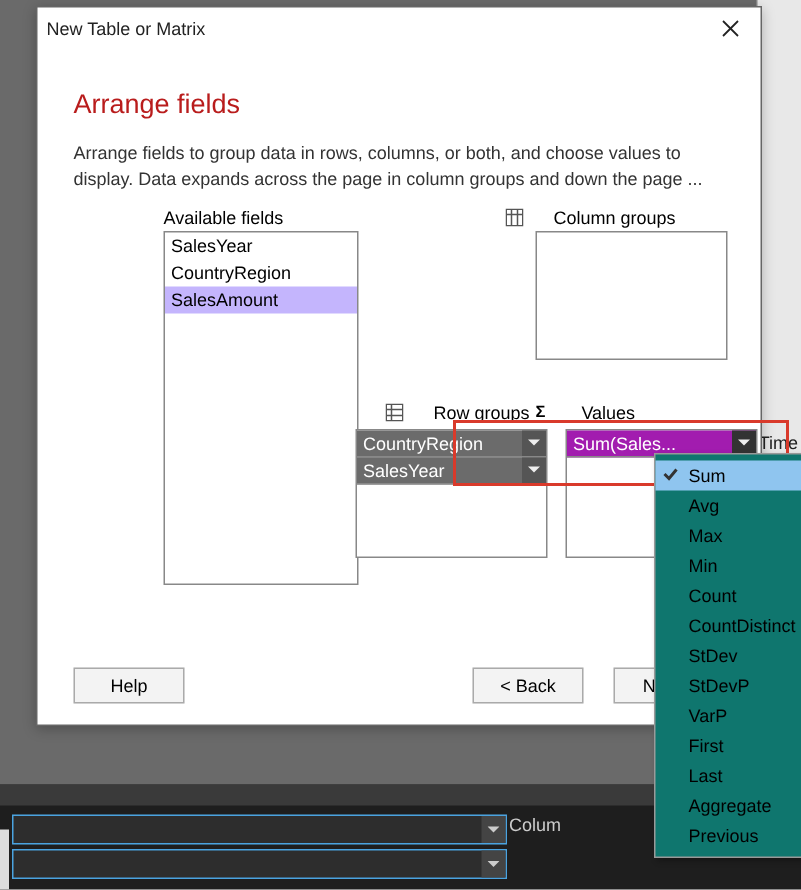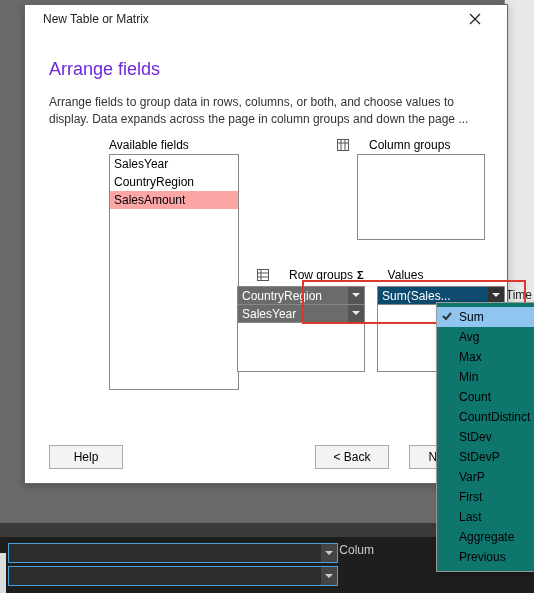--- a/index.html
+++ b/index.html
@@ -11,50 +11,50 @@
   .bg-bottom-top { position:absolute; bottom:56px; left:0; right:0; height:14px; background:#3a3a3a; }
   .bg-bottom .s { position:absolute; left:0; width:6px; height:40px; background:#ddd; top:30px;}
   .bg-bottom .colum { position:absolute; right:160px; top:20px; color:#ccc; font-size:12px; display:flex; align-items:flex-end; gap:4px;}
   .bg-bottom .colum svg { width:12px; height:12px; }
   .bg-rows { position:absolute; left:8px; top:540px; width:330px; }
   .bg-row { height:20px; border:1px solid #4aa3e0; background:#2d2d2d; margin-top:3px; position:relative;}
   .bg-row .dd { position:absolute; right:0; top:0; width:16px; height:100%; background:#444; display:flex; align-items:center; justify-content:center;}
   .bg-row .dd svg { width:8px; height:8px; fill:#ccc;}
   
   .dialog { position:absolute; top:4px; left:24px; width:484px; height:480px; background:#fff; border:1px solid #666; box-shadow:0 2px 8px rgba(0,0,0,0.25); }
-  .titlebar { display:flex; align-items:center; height:28px; padding:0 18px; }
+  .titlebar { display:flex; align-items:center; height:28px; padding:0 6px; }
   .titlebar .title { font-size:12px; color:#222; flex:1; }
   .titlebar .close { width:28px; height:24px; display:flex; align-items:center; justify-content:center; }
   .titlebar .close svg { width:12px; height:12px; stroke:#222; stroke-width:1.2; }
   
   .content { padding:8px 24px 0 24px; }
-  .heading { font-size:18px; color:#6d28d9; font-weight:400; margin:18px 0 14px 0; }
+  .heading { font-size:18px; color:#b91c1c; font-weight:400; margin:18px 0 14px 0; }
   .desc { font-size:12px; color:#333; line-height:1.4; margin-bottom:10px; }
   
   .layout { position:relative; height:290px; }
   .avail-label { position:absolute; left:60px; top:0; font-size:12px; }
   .avail-box { position:absolute; left:60px; top:16px; width:130px; height:236px; border:1px solid #888; background:#fff; }
   .avail-box .item { font-size:12px; padding:2px 4px; }
-  .avail-box .item.sel { background:#fca5a5; }
+  .avail-box .item.sel { background:#c4b5fd; }
   
   .group-label { font-size:12px; display:flex; align-items:center; gap:20px; position:absolute; }
   .group-label svg { width:12px; height:12px; }
   .col-label { left:288px; top:0; }
   .row-label { left:208px; top:130px; }
   .val-label { left:308px; top:130px; }
   
   .field-box { position:absolute; border:1px solid #888; background:#fff; width:128px; height:86px; }
   .col-box { left:308px; top:16px; }
   .row-box { left:188px; top:148px; }
   .val-box { left:328px; top:148px; }
   
   .field-box .fitem { font-size:12px; color:#fff; background:#6b6b6b; padding:2px 4px; position:relative; height:18px; line-height:14px; border-bottom:1px solid #888;}
   .field-box .fitem .dd { position:absolute; right:0; top:0; width:16px; height:100%; background:#555; display:flex; align-items:center; justify-content:center;}
   .field-box .fitem .dd svg { width:8px; height:8px; fill:#eee; }
-  .field-box .fitem.dark { background:#0c4a6e; }
+  .field-box .fitem.dark { background:#a21caf; }
   .field-box .fitem.dark .dd { background:#333; }
   
   .highlight { position:absolute; left:302px; top:280px; width:224px; height:44px; border:2px solid #d93a2b; pointer-events:none; }
   
   .buttons { position:absolute; bottom:14px; left:24px; right:24px; display:flex; gap:20px; }
   .buttons .spacer { flex:1; }
   .btn { min-width:74px; height:24px; font-size:12px; background:#f3f3f3; border:1px solid #aaa; display:flex; align-items:center; justify-content:center; padding:0 10px;}
   
   .menu { position:absolute; top:302px; left:436px; width:108px; background:#0f766e; border:1px solid #999; box-shadow:2px 2px 4px rgba(0,0,0,0.3); padding:4px 0; z-index:20;}
   .menu .mitem { font-size:12px; padding:3px 8px 3px 22px; position:relative; }

